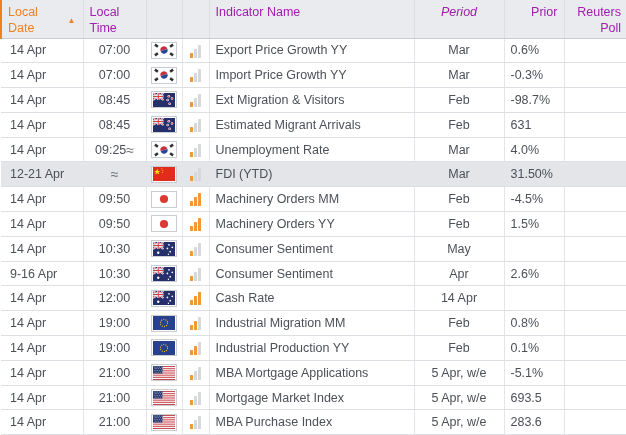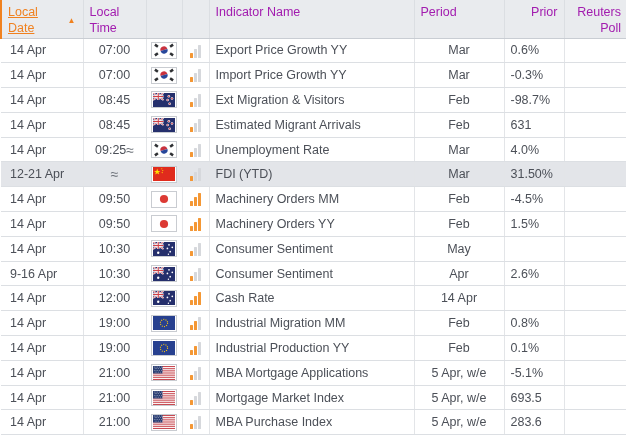--- a/index.html
+++ b/index.html
@@ -12,26 +12,26 @@
 
   
   thead th {
     background:#E9EBEE; color:#a21caf; font-weight:400; font-size:12.5px;
     vertical-align:top; padding:4px 6px 0 6px; height:38px;
     border-bottom:1px solid #C9CDD3; border-right:1px solid #DBDEE2;
     line-height:1.3; text-align:left;
   }
   thead th:last-child { border-right:none; }
   th.th-date {
-    color:#F0811F; border-left:2px solid #F0811F; position:relative; text-decoration:underline;
+    color:#F0811F; border-left:2px solid #F0811F; position:relative; 
   }
   th.th-date .wrap, th.th-time .wrap { display:block; width:42px; }
   th.th-poll { text-align:right; }
   th.th-poll .wrap { display:block; width:50px; margin-left:auto; }
-  th.th-period { text-align:left; }
+  th.th-period { text-align:center;font-style:italic; }
   th.th-prior { text-align:right; }
   .sort-icon {
     position:absolute; right:7px; top:17px; font-size:8px; color:#F0811F; line-height:1;
   }
 
   
   tbody td {
     height:24.8px; padding:0 6px; font-size:12.5px; color:#4C5058;
     border-bottom:1px solid #DCDFE3; border-right:1px solid #E3E5E8;
     white-space:nowrap; overflow:hidden; vertical-align:middle;

